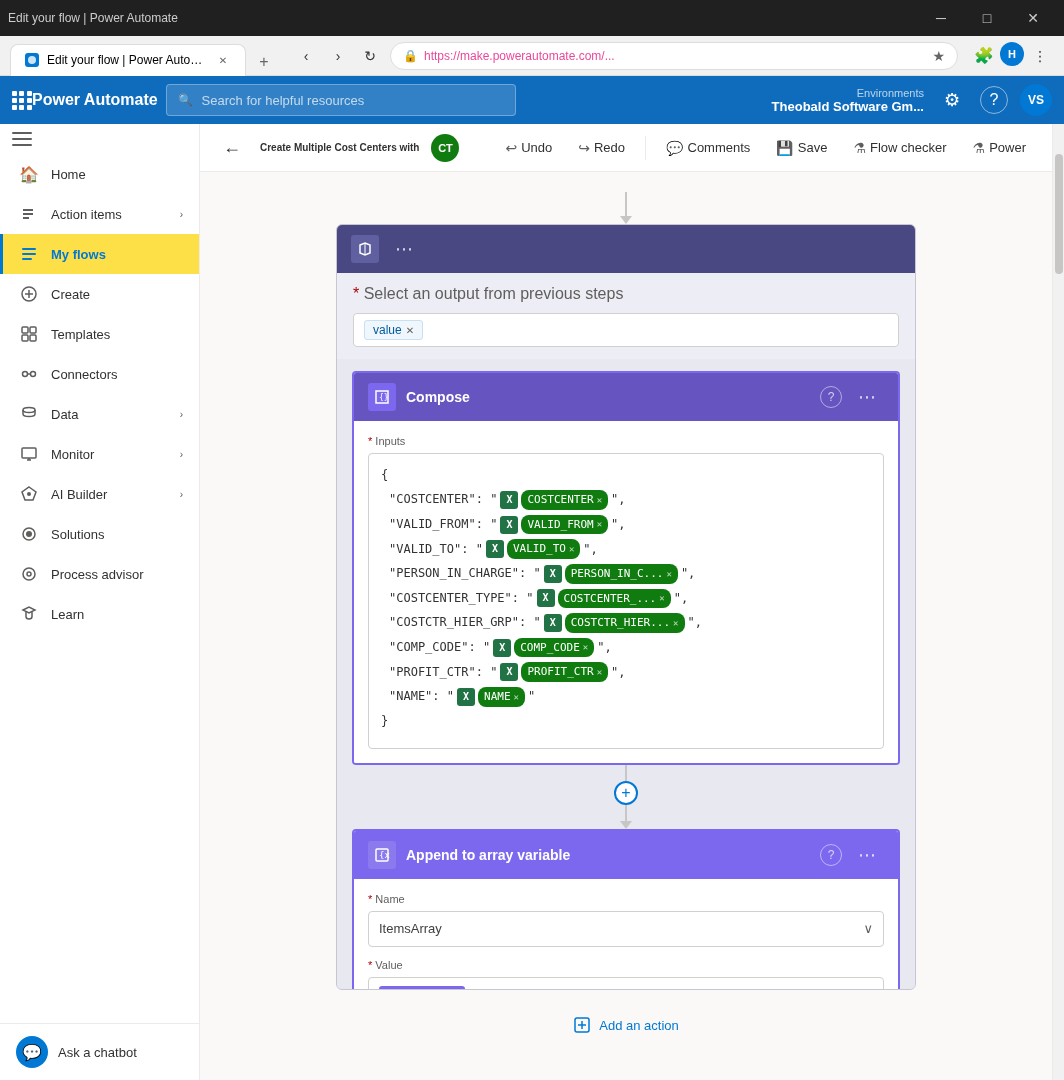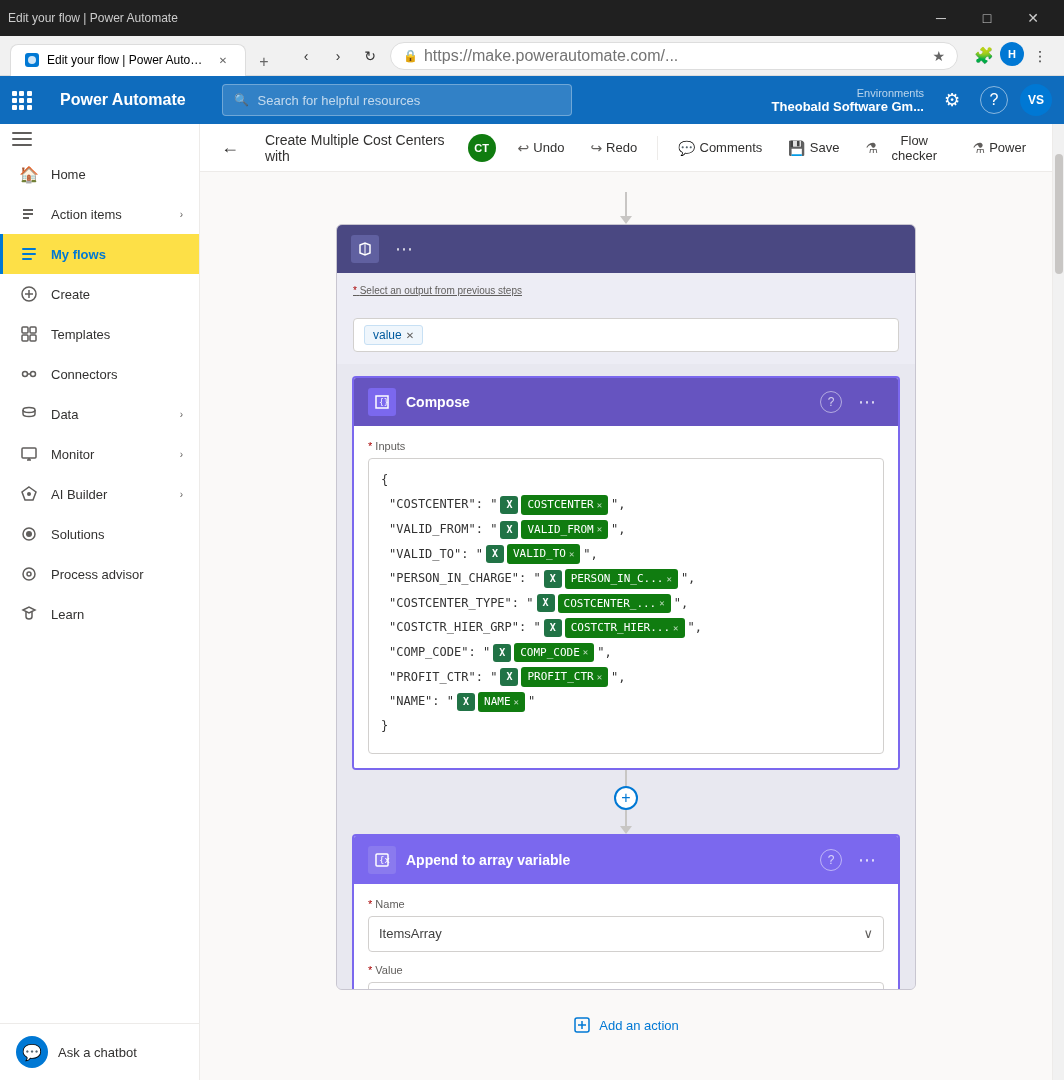--- a/index.html
+++ b/index.html
@@ -40,21 +40,21 @@
 
     
     .canvas { flex: 1; overflow: auto; background: #faf9f8; padding: 20px; display: flex; flex-direction: column; align-items: center; }
     .flow-connector-line { width: 2px; height: 24px; background: #c8c6c4; margin: 0 auto; }
     .flow-connector-arrow { width: 0; height: 0; border-left: 6px solid transparent; border-right: 6px solid transparent; border-top: 8px solid #c8c6c4; margin: 0 auto; }
     .connector-down { display: flex; flex-direction: column; align-items: center; }
     .tag-input { background: white; border: 1px solid #d2d0ce; border-radius: 4px; padding: 6px 10px; display: flex; align-items: center; gap: 6px; min-height: 34px; }
     .tag { background: #eff6fc; border: 1px solid #c7e0f4; border-radius: 3px; padding: 2px 8px; font-size: 12px; color: #005a9e; display: flex; align-items: center; gap: 4px; }
     .tag-x { cursor: pointer; color: #605e5c; font-size: 10px; }
     .json-line { display: flex; align-items: center; flex-wrap: wrap; gap: 3px; margin-bottom: 5px; line-height: 1.6; }
-    .field-tag { background: #107c10; color: white; border-radius: 3px; padding: 1px 6px; font-size: 11px; display: inline-flex; align-items: center; gap: 3px; cursor: pointer; }
+    .field-tag { background: #107c10; color: white; border-radius: 8px; padding: 1px 6px; font-size: 11px; display: inline-flex; align-items: center; gap: 3px; cursor: pointer; }
     .field-tag-x { color: rgba(255,255,255,0.7); font-size: 9px; cursor: pointer; }
 
     
     .canvas::-webkit-scrollbar { width: 8px; }
     .canvas::-webkit-scrollbar-track { background: #f1f1f1; }
     .canvas::-webkit-scrollbar-thumb { background: #c8c6c4; border-radius: 4px; }
 
     .plus-connector { display: flex; flex-direction: column; align-items: center; gap: 0; }
     .plus-line { width: 2px; height: 16px; background: #c8c6c4; }
     .plus-circle { width: 24px; height: 24px; border: 2px solid #0078d4; border-radius: 50%; background: white; display: flex; align-items: center; justify-content: center; color: #0078d4; font-size: 16px; font-weight: 300; cursor: pointer; }
@@ -91,33 +91,33 @@
     </div>
     <button class="new-tab">+</button>
   </div>
   <div style="display:flex; align-items:center; gap:4px; margin-left:8px;">
     <button class="browser-btn">‹</button>
     <button class="browser-btn">›</button>
     <button class="browser-btn">↻</button>
   </div>
   <div class="address-bar">
     <span style="font-size:12px; color:#666;">🔒</span>
-    <span style="font-size:16px; color:#737373; flex:1;">https://make.powerautomate.com/...</span>
+    <span style="font-size:12px; color:#ec4899; flex:1;">https://make.powerautomate.com/...</span>
     <span style="font-size:14px; color:#666;">★</span>
   </div>
   <div class="browser-right-icons" style="margin-left:6px;">
     <button class="browser-btn" style="font-size:16px;">🧩</button>
     <button class="browser-btn" style="background:#0078d4; color:white; width:24px; height:24px; border-radius:50%; font-size:11px; font-weight:bold;">H</button>
     <button class="browser-btn">⋮</button>
   </div>
 </div>
 
 <div class="app">
 
-  <div style="background:#0f6cbd; height:48px; display:flex; align-items:center; padding:0 12px; gap:28px;">
+  <div style="background:#0f6cbd; height:48px; display:flex; align-items:center; padding:0 12px; gap:0;">
     <div style="display:grid; grid-template-columns:1fr 1fr 1fr; gap:2px; width:20px; cursor:pointer;">
       <div style="width:5px;height:5px;background:white;border-radius:1px;"></div>
       <div style="width:5px;height:5px;background:white;border-radius:1px;"></div>
       <div style="width:5px;height:5px;background:white;border-radius:1px;"></div>
       <div style="width:5px;height:5px;background:white;border-radius:1px;"></div>
       <div style="width:5px;height:5px;background:white;border-radius:1px;"></div>
       <div style="width:5px;height:5px;background:white;border-radius:1px;"></div>
       <div style="width:5px;height:5px;background:white;border-radius:1px;"></div>
       <div style="width:5px;height:5px;background:white;border-radius:1px;"></div>
       <div style="width:5px;height:5px;background:white;border-radius:1px;"></div>
@@ -267,21 +267,21 @@
       <div style="margin-top:auto; border-top:1px solid #edebe9; padding:12px 16px; display:flex; align-items:center; gap:10px; cursor:pointer;">
         <div style="width:32px; height:32px; background:#0078d4; border-radius:50%; display:flex; align-items:center; justify-content:center; color:white; font-size:16px; flex-shrink:0;">💬</div>
         <span style="font-size:13px; color:#323130;">Ask a chatbot</span>
       </div>
     </div>
 
     <div class="flow-area">
 
       <div style="background:white; border-bottom:1px solid #edebe9; height:48px; display:flex; align-items:center; padding:0 16px; gap:6px;">
         <button class="back-btn">←</button>
-        <span style="font-size:14px; font-weight:400; color:#323130; margin:0 15px;">Create Multiple Cost Centers with</span>
+        <span style="font-size:10px; font-weight:700; color:#323130; margin:0 6px;">Create Multiple Cost Centers with</span>
         <div style="width:28px; height:28px; background:#107c10; border-radius:50%; display:flex; align-items:center; justify-content:center; color:white; font-size:11px; font-weight:700; flex-shrink:0;">CT</div>
         <div style="flex:1;"></div>
         <button class="toolbar-btn">
           <span style="font-size:14px; color:#605e5c;">↩</span>
           <span>Undo</span>
         </button>
         <button class="toolbar-btn">
           <span style="font-size:14px; color:#605e5c;">↪</span>
           <span>Redo</span>
         </button>
@@ -317,21 +317,21 @@
             <div style="width:28px; height:28px; background:#6060a0; border-radius:3px; display:flex; align-items:center; justify-content:center;">
               <svg width="16" height="16" viewBox="0 0 16 16">
                   <path d="M3 4 L8 2 L13 4 L13 12 L8 14 L3 12 Z" fill="none" stroke="white" stroke-width="1.5"></path>
                   <line x1="8" y1="2" x2="8" y2="14" stroke="white" stroke-width="1"></line>
                 </svg>
             </div>
             <button style="background:transparent; border:none; color:rgba(255,255,255,0.8); font-size:18px; cursor:pointer; padding:2px 6px; letter-spacing:2px;">⋯</button>
           </div>
 
           <div style="background:#ededf5; padding:12px 16px;">
-            <div style="font-size:10px; color:#605e5c; margin-bottom:22px;text-decoration:underline;">
+            <div style="font-size:16px; color:#605e5c; margin-bottom:10px;">
               <span style="color:#a80000;">*</span>
               <span>Select an output from previous steps</span>
             </div>
             <div class="tag-input">
               <div class="tag">
                 <span>value</span>
                 <span class="tag-x">✕</span>
               </div>
             </div>
           </div>

